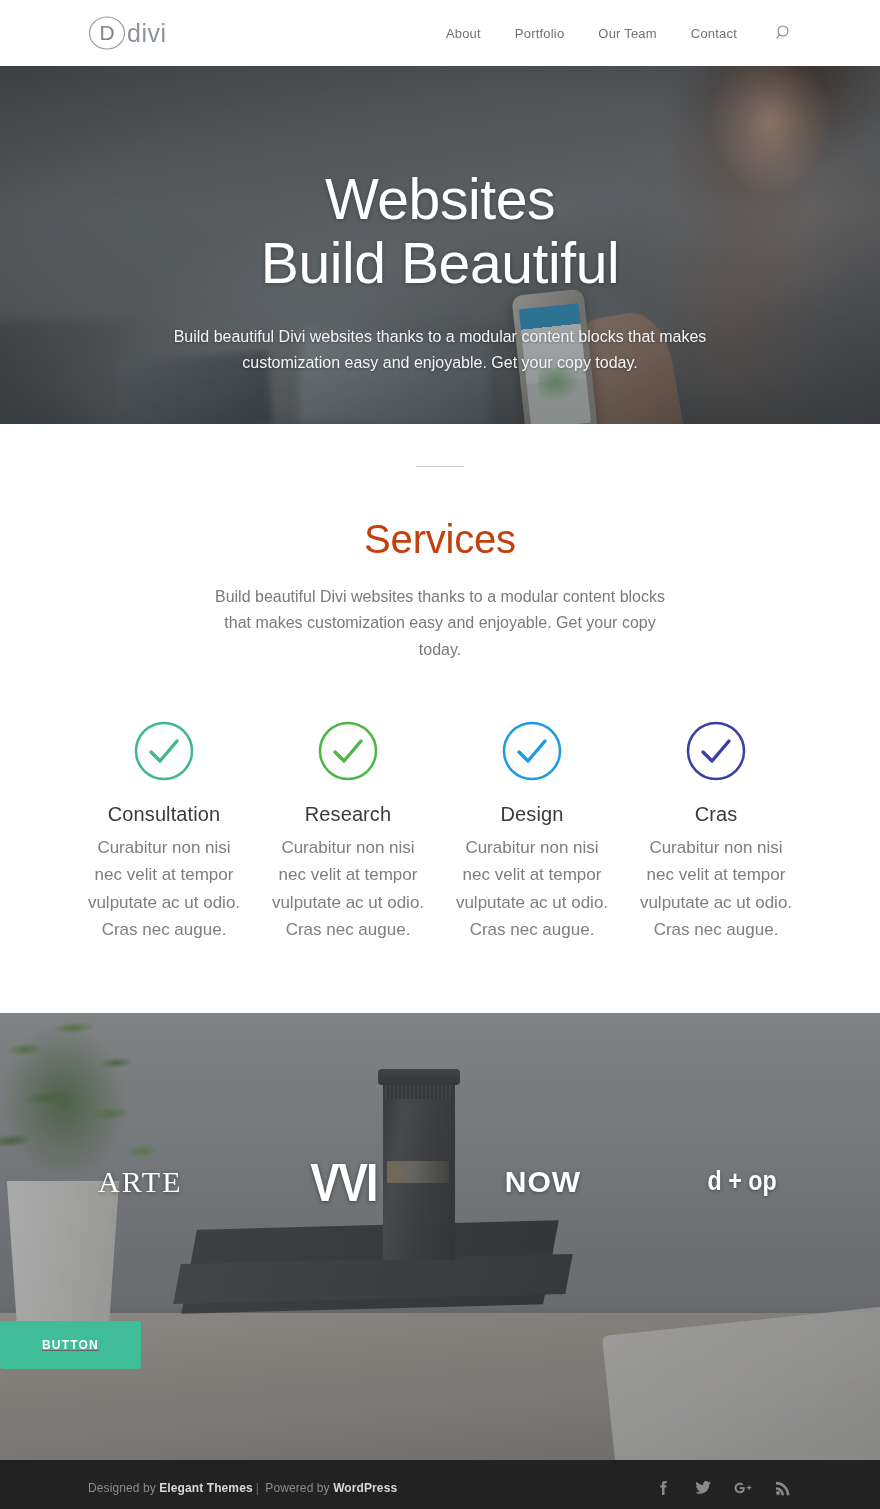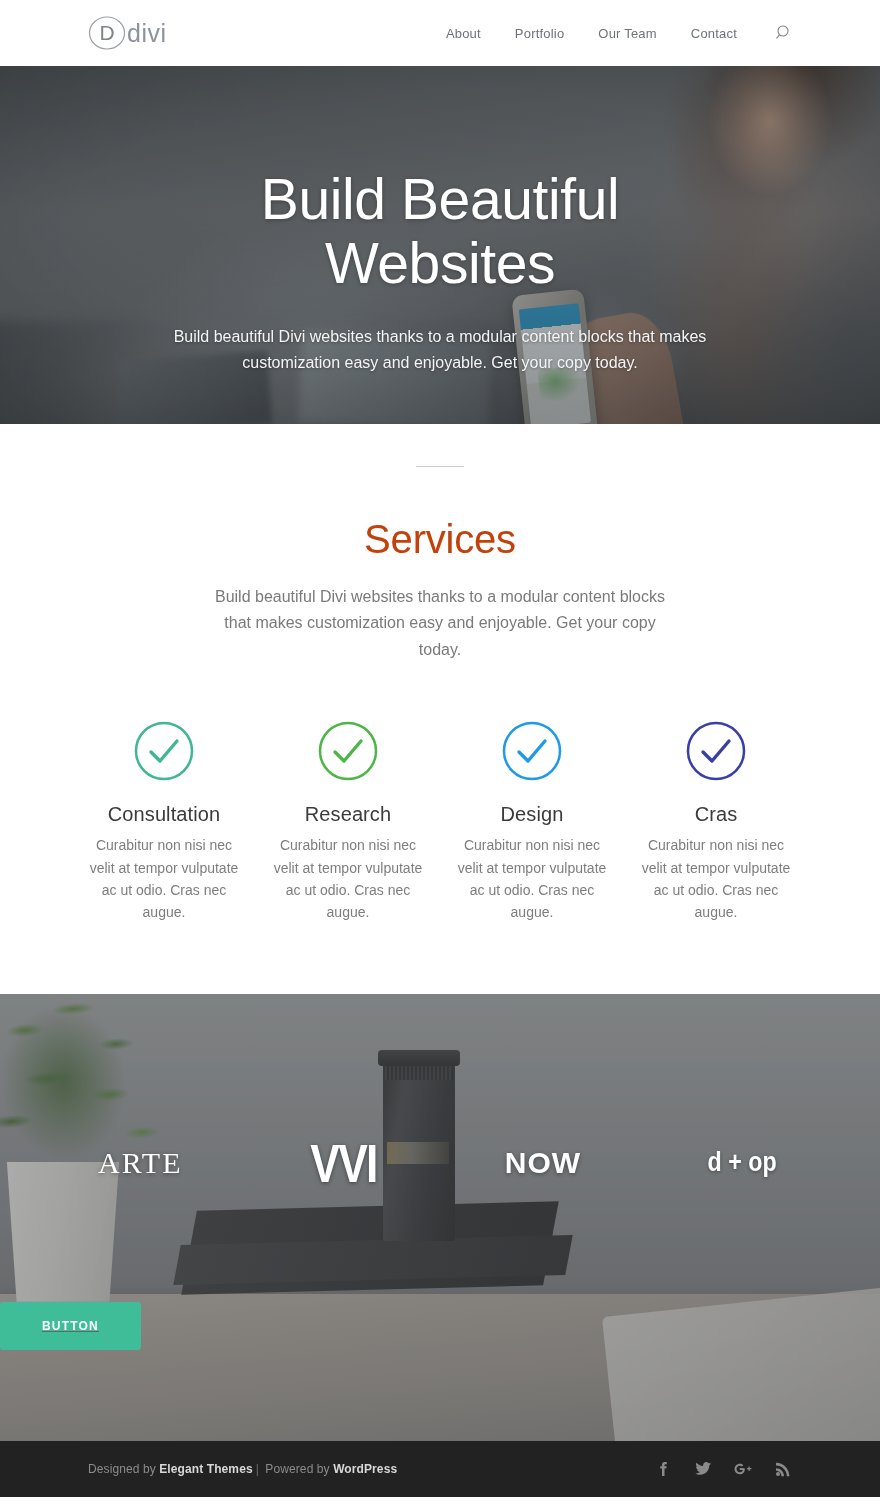--- a/index.html
+++ b/index.html
@@ -197,21 +197,21 @@
   .card-icon { height:72px; display:flex; align-items:center; justify-content:center; }
   .card-title {
     margin-top:16px;
     font-size:20px;
     font-weight:400;
     color:#3b3b3b;
     letter-spacing:0.1px;
   }
   .card-text {
     margin-top:8px;
-    font-size:14px;
+    font-size:17px;
     line-height:1.6;
     color:#7e7e7e;
   }
   .services-bottom-space { height:70px; }
 
   
   .parallax {
     position:relative;
     height:447px;
     overflow:hidden;
@@ -413,22 +413,22 @@
       <div class="hero-person"></div>
       <div class="hero-hand"></div>
       <div class="hero-phone">
         <div class="hero-phone-screen"></div>
       </div>
       <div class="hero-vignette"></div>
       <div class="hero-overlay"></div>
     </div>
     <div class="hero-inner">
       <div class="hero-title">
+        <div>Websites</div>
         <div>Build Beautiful</div>
-        <div>Websites</div>
       </div>
       <div class="hero-sub">Build beautiful Divi websites thanks to a modular content blocks that makes customization easy and enjoyable. Get your copy today.</div>
     </div>
   </div>
 
   <div class="services">
     <div class="divider-wrap">
       <div class="divider"></div>
     </div>
     <div class="services-title">Services</div>

